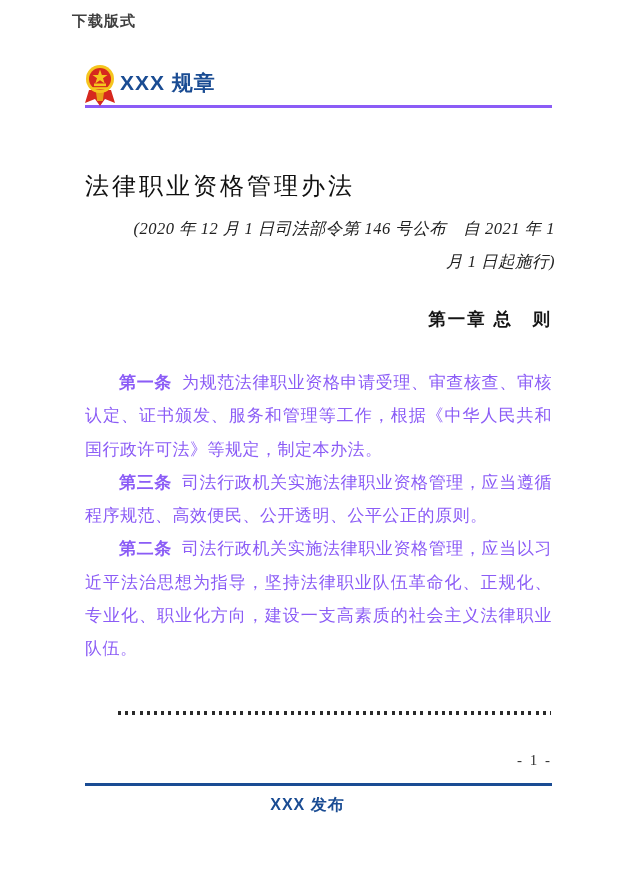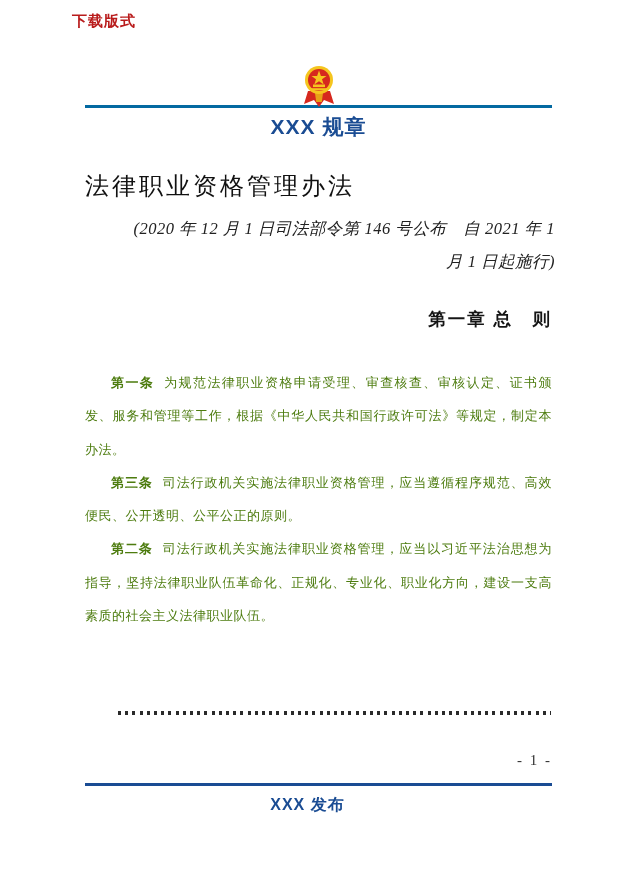--- a/index.html
+++ b/index.html
@@ -6,29 +6,29 @@
   .page {
     position:relative;
     width:630px; height:891px;
     background:#ffffff;
     overflow:hidden;
     font-family:"Liberation Serif","DejaVu Serif",serif;
     color:#1a1a1a;
   }
   .download-label {
     position:absolute; left:72px; top:12px;
-    font-size:15px; font-weight:bold; color:#b91c1c;
+    font-size:15px; font-weight:bold; color:#404040;
     letter-spacing:1px;
     cursor:pointer;
   }
   .masthead {
     position:absolute; left:85px; top:60px;
     width:467px; height:45px;
-    border-bottom:3px solid #0369a1;
-    display:flex; align-items:center; gap:5px;flex-direction:column;
+    border-bottom:3px solid #8b5cf6;
+    display:flex; align-items:center; gap:5px;
   }
   .emblem { width:30px; height:44px; flex:0 0 auto; margin-top:4px; }
   .site-title {
     font-family:"Liberation Sans","DejaVu Sans",sans-serif;
     font-size:21px; font-weight:bold; color:#1a4c93;
     letter-spacing:1px;
   }
   .doc-title {
     position:absolute; top:170px; left:85px; width:467px;
     text-align:left; font-size:24px; letter-spacing:3px;
@@ -40,22 +40,22 @@
     text-indent:2em; color:#222; letter-spacing:0.5px;text-align:right;
   }
   .chapter-heading {
     position:absolute; top:307px; left:85px; width:467px;
     text-align:right; font-size:17.5px; font-weight:bold;
     font-family:"Liberation Sans","DejaVu Sans",sans-serif;
     color:#151515; letter-spacing:2px;
   }
   .body-text {
     position:absolute; top:366px; left:85px; width:467px;
-    font-size:13px; line-height:33.3px;
-    text-align:justify; color:#4d7c0f; letter-spacing:0.5px;
+    font-size:17px; line-height:33.3px;
+    text-align:justify; color:#8b5cf6; letter-spacing:0.5px;
   }
   .body-text p { margin:0; text-indent:2em; }
   .art-num {
     font-weight:bold;
     font-family:"Liberation Sans","DejaVu Sans",sans-serif;
     padding-right:10px;
   }
   .dotted-separator {
     position:absolute; top:711px; left:118px; width:433px; height:4px;
     background:repeating-linear-gradient(90deg,#2a2a2a 0 3px,transparent 3px 7.2px);

